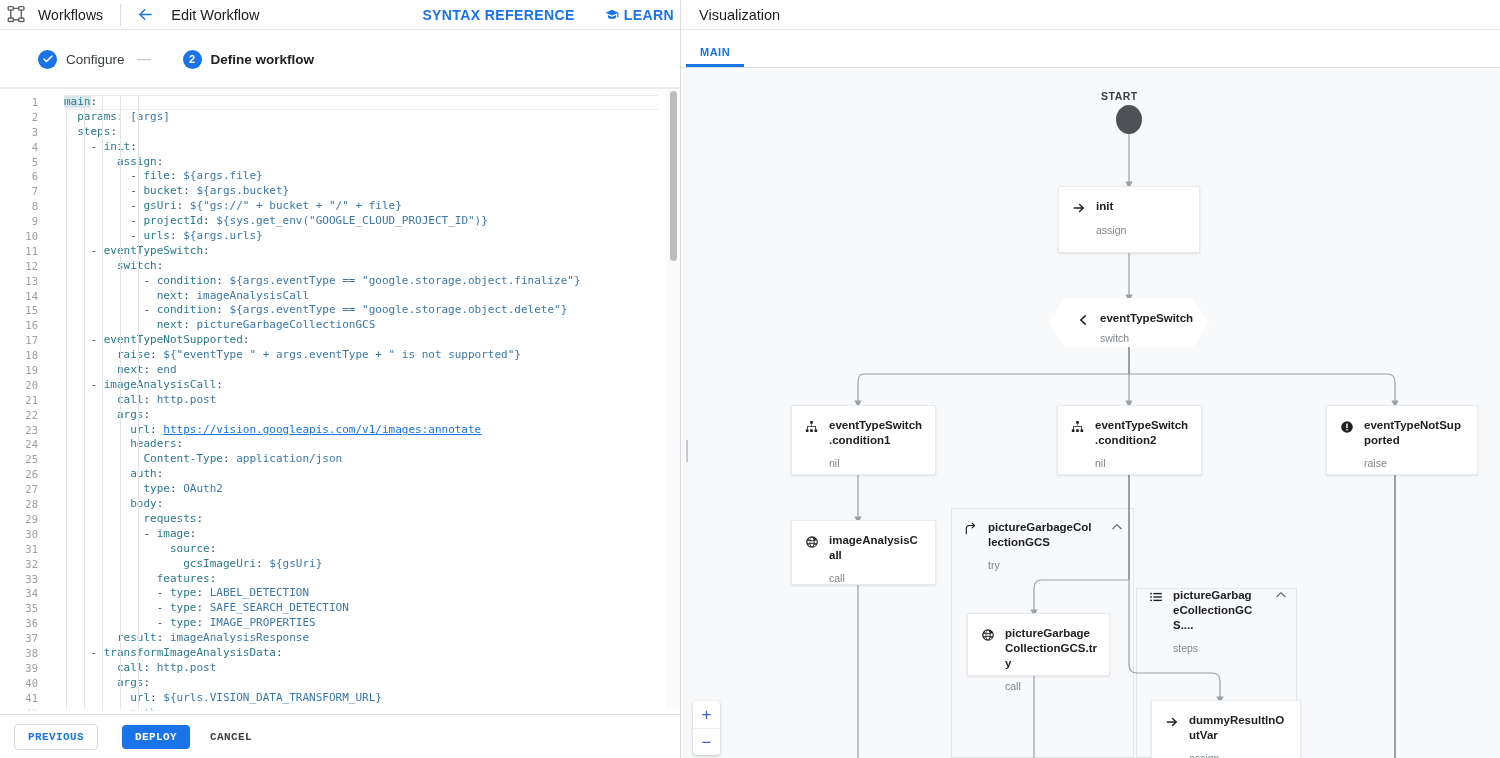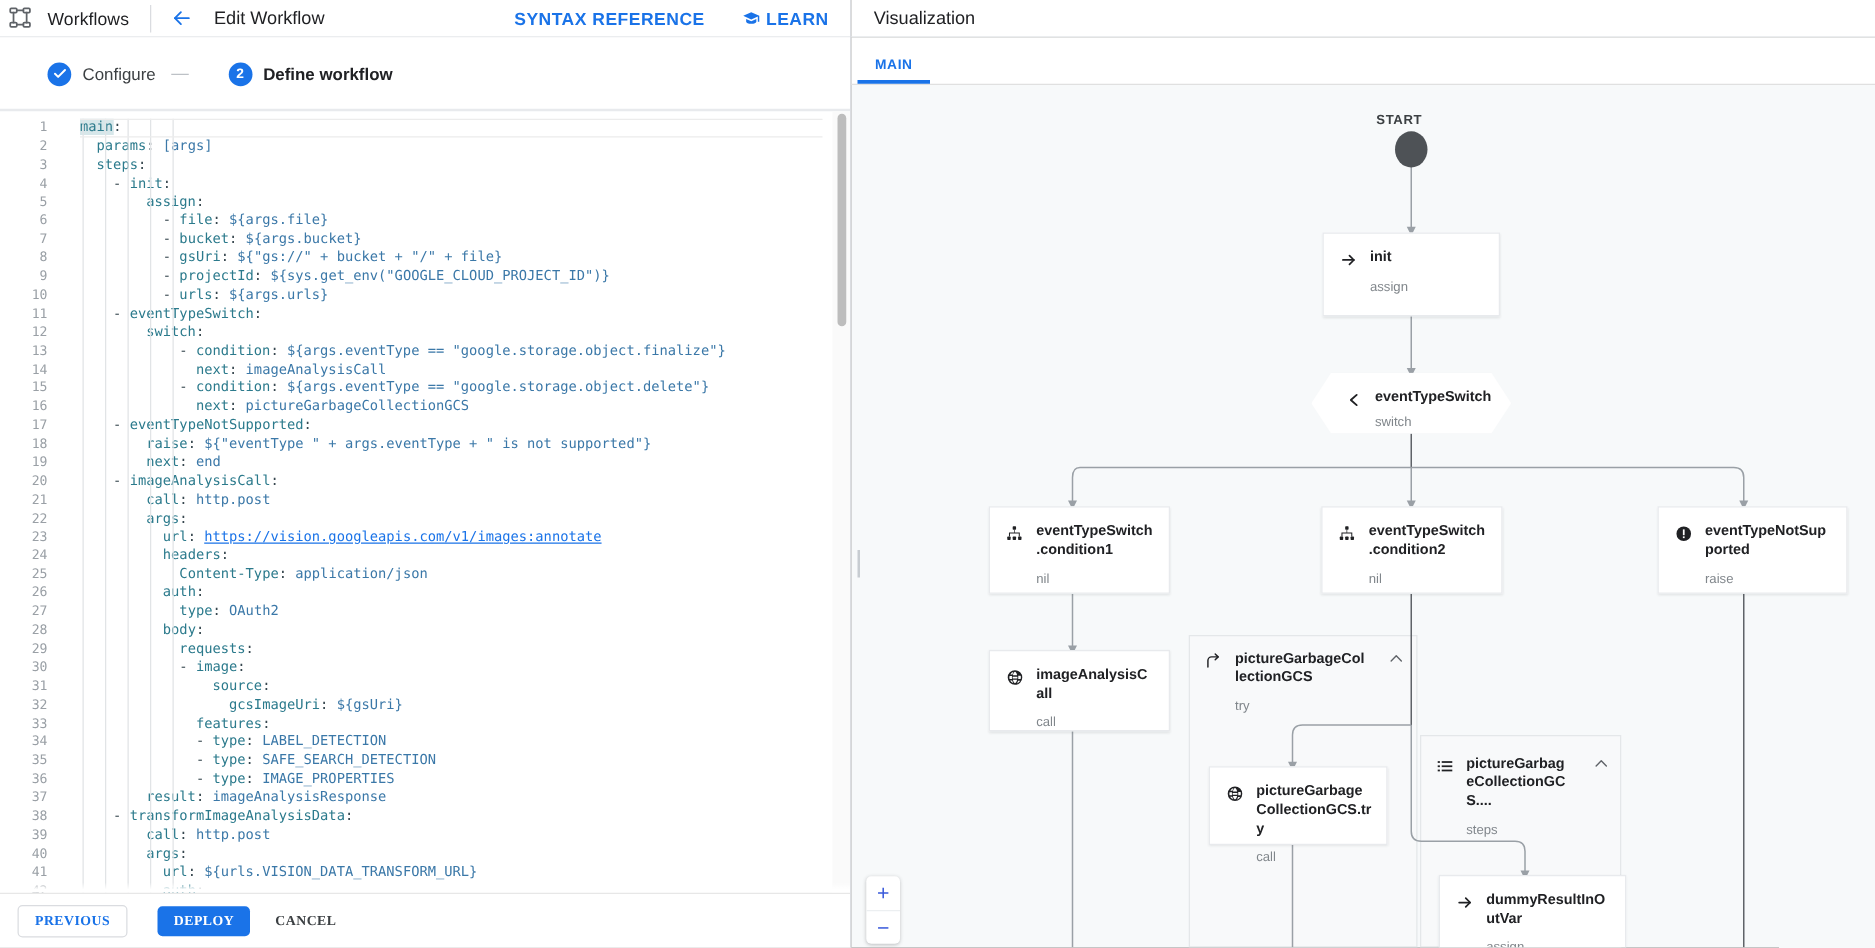--- a/index.html
+++ b/index.html
@@ -76,21 +76,21 @@
     font-weight: bold;
     color: #1a73e8;
     letter-spacing: .4px;
     white-space: nowrap;
     cursor: pointer;
     text-transform: uppercase;
     margin-right: 30px;
   }
   .top-link.with-icon {
     display: flex; align-items: center; gap: 5px;
-    margin-right: 17px;
+    margin-right: 6px;
   }
   .learn-icon { display: flex; color: #1a73e8; }
 
   .stepper {
     height: 58px;
     min-height: 58px;
     display: flex;
     align-items: center;
     padding-left: 18px;
     background: #fff;
@@ -223,21 +223,21 @@
     height: 44px;
     min-height: 44px;
     display: flex;
     align-items: center;
     padding-left: 14px;
     gap: 12px;
     border-top: 1px solid #e0e0e0;
     background: #fff;
   }
   .btn {
-    font-family: Liberation Serif, serif;
+    font-family: Liberation Mono, monospace;
     font-size: 11px;
     font-weight: bold;
     letter-spacing: .4px;
     border-radius: 4px;
     padding: 6px 13px;
     cursor: pointer;
     border: none;
     text-transform: uppercase;
     white-space: nowrap;
   }
@@ -695,21 +695,21 @@
             <span class="node-ico">
               <svg width="14" height="14" viewBox="0 0 24 24" fill="currentColor">
                   <path d="M12 2a10 10 0 100 20 10 10 0 000-20zm0 2.2c1 0 2.4 2 2.9 4.6H9.1C9.6 6.2 11 4.2 12 4.2zM4.3 12c0-.8.1-1.5.3-2.2h3.3a18 18 0 000 4.4H4.6c-.2-.7-.3-1.4-.3-2.2zm.9 4.2h3c.3 1.5.8 2.8 1.4 3.6a7.9 7.9 0 01-4.4-3.6zM8.6 7.8h-3a7.9 7.9 0 014.4-3.6c-.6.8-1.1 2.1-1.4 3.6zM12 19.8c-1 0-2.4-2-2.9-4.6h5.8c-.5 2.6-1.9 4.6-2.9 4.6zm3.2-6.6H8.8a16 16 0 010-2.4h6.4a16 16 0 010 2.4zm-.4 7a10.6 10.6 0 001.4-3.6h3a7.9 7.9 0 01-4.4 3.6zM16.4 14a18 18 0 000-4.4h3.3a8 8 0 010 4.4h-3.3z"></path>
                 </svg>
             </span>
             <span class="node-name">pictureGarbageCollectionGCS.try</span>
           </div>
           <div class="node-sub">call</div>
         </div>
 
-        <div style="position:absolute; left:455px; top:520px; width:161px; padding:16px 9px 0 12px;">
+        <div style="position:absolute; left:455px; top:520px; width:161px; padding:0 9px 0 12px;">
           <div class="node-head">
             <span class="node-ico">
               <svg width="14" height="14" viewBox="0 0 24 24" fill="currentColor">
                   <rect x="2" y="5" width="3" height="2.4"></rect>
                   <rect x="7.5" y="5" width="14.5" height="2.4"></rect>
                   <rect x="2" y="10.8" width="3" height="2.4"></rect>
                   <rect x="7.5" y="10.8" width="14.5" height="2.4"></rect>
                   <rect x="2" y="16.6" width="3" height="2.4"></rect>
                   <rect x="7.5" y="16.6" width="14.5" height="2.4"></rect>
                 </svg>

